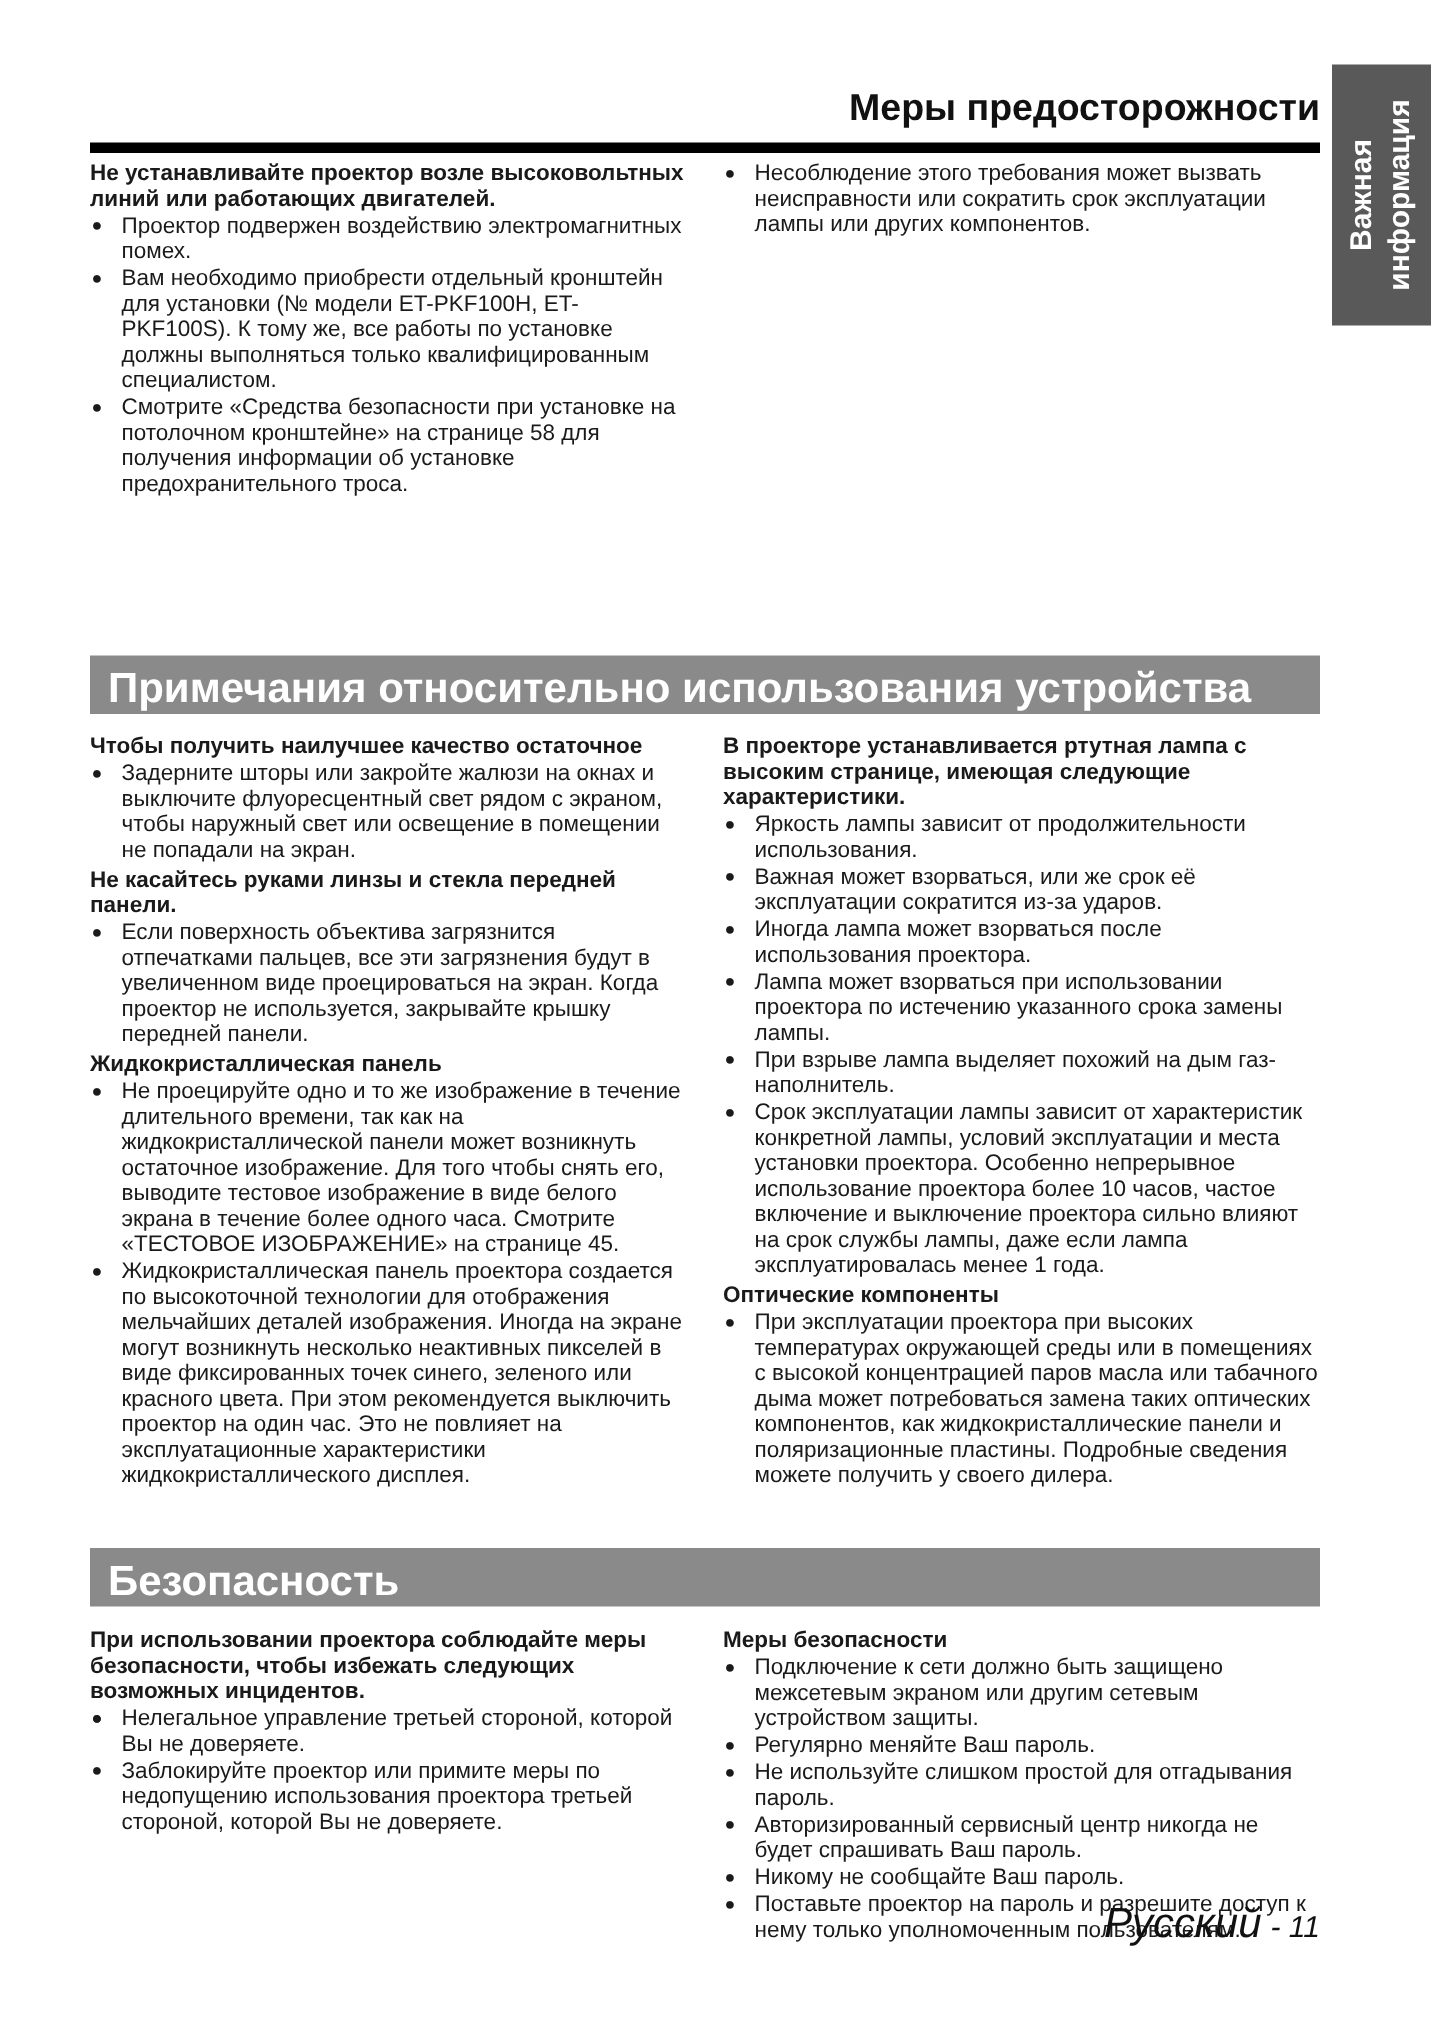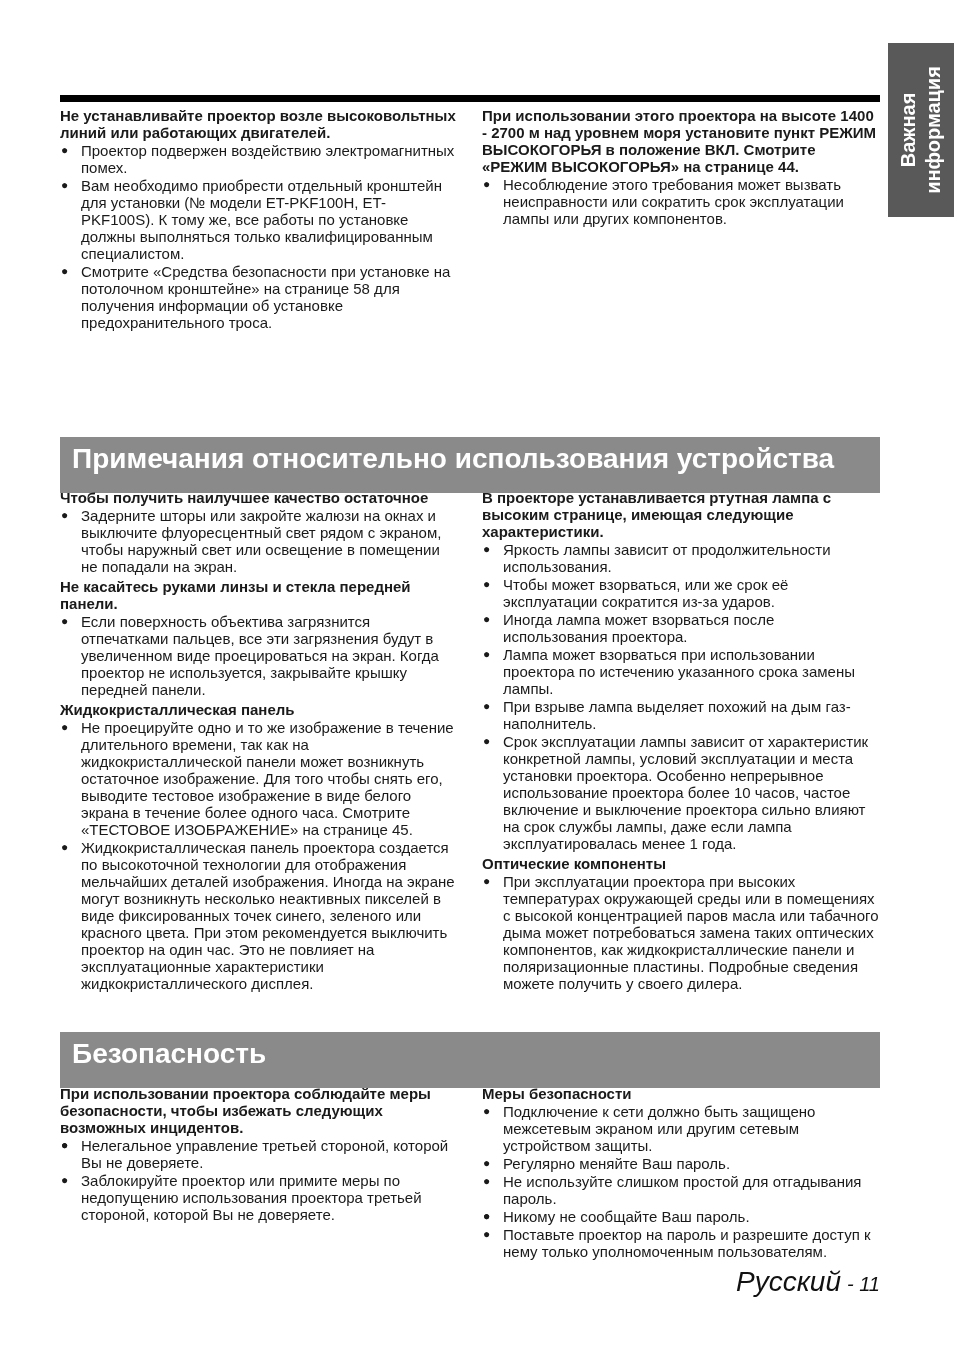--- a/index.html
+++ b/index.html
@@ -37,75 +37,75 @@
   .col{width:398px;flex:0 0 398px;}
   .h{font-weight:700;margin:3px 0 1px 0;}
   .h:first-child{margin-top:0;}
   .li{position:relative;padding-left:21px;margin:0 0 1px 0;}
   .li .b{
     position:absolute;left:1px;top:0;
     font-size:12px;line-height:17px;
   }
   .bar{
     position:absolute;left:60px;width:808px;height:34px;
-    padding:5px 0 17px 12px;
+    padding:5px 0 0 12px;
     background:var(--section-bar,#8a8a8a);
     color:#fff;font-size:28px;line-height:34px;font-weight:700;
     white-space:nowrap;overflow:hidden;
   }
   .footer{
     position:absolute;top:1266px;right:74px;
     font-style:italic;color:#111;white-space:nowrap;
   }
   .footer .lang{font-size:28px;line-height:32px;}
   .footer .pnum{font-size:20px;line-height:32px;margin-left:6px;}
 </style>
 </head>
 <body>
 
 <div class="page">
 
+  <div class="page-title">Меры предосторожности</div>
   <div class="rule"></div>
 
   <div class="tab">
     <div class="tab-inner">
       <span>Важная</span>
       <span>информация</span>
     </div>
   </div>
 
   <div class="sec" style="top:107px">
     <div class="col">
       <p class="h">Не устанавливайте проектор возле высоковольтных линий или работающих двигателей.</p>
       <div class="li"><span class="b">●</span><span>Проектор подвержен воздействию электромагнитных помех.</span></div>
       <div class="li"><span class="b">●</span><span>Вам необходимо приобрести отдельный кронштейн для установки (№ модели ET-PKF100H, ET-PKF100S). К тому же, все работы по установке должны выполняться только квалифицированным специалистом.</span></div>
       <div class="li"><span class="b">●</span><span>Смотрите «Средства безопасности при установке на потолочном кронштейне» на странице 58 для получения информации об установке предохранительного троса.</span></div>
     </div>
     <div class="col">
-      <p class="h">При использовании этого проектора на высоте 1400 - 2700 м над уровнем моря установите пункт РЕЖИМ ВЫСОКОГОРЬЯ в положение ВКЛ. Смотрите «РЕЖИМ ВЫСОКОГОРЬЯ» на странице 44.</p>
       <div class="li"><span class="b">●</span><span>Несоблюдение этого требования может вызвать неисправности или сократить срок эксплуатации лампы или других компонентов.</span></div>
     </div>
   </div>
 
   <div class="bar" style="top:437px">Примечания относительно использования устройства</div>
 
   <div class="sec" style="top:489px">
     <div class="col">
       <p class="h">Чтобы получить наилучшее качество остаточное</p>
       <div class="li"><span class="b">●</span><span>Задерните шторы или закройте жалюзи на окнах и выключите флуоресцентный свет рядом с экраном, чтобы наружный свет или освещение в помещении не попадали на экран.</span></div>
       <p class="h">Не касайтесь руками линзы и стекла передней панели.</p>
       <div class="li"><span class="b">●</span><span>Если поверхность объектива загрязнится отпечатками пальцев, все эти загрязнения будут в увеличенном виде проецироваться на экран. Когда проектор не используется, закрывайте крышку передней панели.</span></div>
       <p class="h">Жидкокристаллическая панель</p>
       <div class="li"><span class="b">●</span><span>Не проецируйте одно и то же изображение в течение длительного времени, так как на жидкокристаллической панели может возникнуть остаточное изображение. Для того чтобы снять его, выводите тестовое изображение в виде белого экрана в течение более одного часа. Смотрите «ТЕСТОВОЕ ИЗОБРАЖЕНИЕ» на странице 45.</span></div>
       <div class="li"><span class="b">●</span><span>Жидкокристаллическая панель проектора создается по высокоточной технологии для отображения мельчайших деталей изображения. Иногда на экране могут возникнуть несколько неактивных пикселей в виде фиксированных точек синего, зеленого или красного цвета. При этом рекомендуется выключить проектор на один час. Это не повлияет на эксплуатационные характеристики жидкокристаллического дисплея.</span></div>
     </div>
     <div class="col">
       <p class="h">В проекторе устанавливается ртутная лампа с высоким странице, имеющая следующие характеристики.</p>
       <div class="li"><span class="b">●</span><span>Яркость лампы зависит от продолжительности использования.</span></div>
-      <div class="li"><span class="b">●</span><span>Чтобы может взорваться, или же срок её эксплуатации сократится из-за ударов.</span></div>
+      <div class="li"><span class="b">●</span><span>Важная может взорваться, или же срок её эксплуатации сократится из-за ударов.</span></div>
       <div class="li"><span class="b">●</span><span>Иногда лампа может взорваться после использования проектора.</span></div>
       <div class="li"><span class="b">●</span><span>Лампа может взорваться при использовании проектора по истечению указанного срока замены лампы.</span></div>
       <div class="li"><span class="b">●</span><span>При взрыве лампа выделяет похожий на дым газ-наполнитель.</span></div>
       <div class="li"><span class="b">●</span><span>Срок эксплуатации лампы зависит от характеристик конкретной лампы, условий эксплуатации и места установки проектора. Особенно непрерывное использование проектора более 10 часов, частое включение и выключение проектора сильно влияют на срок службы лампы, даже если лампа эксплуатировалась менее 1 года.</span></div>
       <p class="h">Оптические компоненты</p>
       <div class="li"><span class="b">●</span><span>При эксплуатации проектора при высоких температурах окружающей среды или в помещениях с высокой концентрацией паров масла или табачного дыма может потребоваться замена таких оптических компонентов, как жидкокристаллические панели и поляризационные пластины. Подробные сведения можете получить у своего дилера.</span></div>
     </div>
   </div>
 
   <div class="bar" style="top:1032px">Безопасность</div>
@@ -115,21 +115,21 @@
       <p class="h">При использовании проектора соблюдайте меры безопасности, чтобы избежать следующих возможных инцидентов.</p>
       <div class="li"><span class="b">●</span></div>
       <div class="li"><span class="b">●</span><span>Нелегальное управление третьей стороной, которой Вы не доверяете.</span></div>
       <div class="li"><span class="b">●</span><span>Заблокируйте проектор или примите меры по недопущению использования проектора третьей стороной, которой Вы не доверяете.</span></div>
     </div>
     <div class="col">
       <p class="h">Меры безопасности</p>
       <div class="li"><span class="b">●</span><span>Подключение к сети должно быть защищено межсетевым экраном или другим сетевым устройством защиты.</span></div>
       <div class="li"><span class="b">●</span><span>Регулярно меняйте Ваш пароль.</span></div>
       <div class="li"><span class="b">●</span><span>Не используйте слишком простой для отгадывания пароль.</span></div>
-      <div class="li"><span class="b">●</span></div>
+      <div class="li"><span class="b">●</span><span>Авторизированный сервисный центр никогда не будет спрашивать Ваш пароль.</span></div>
       <div class="li"><span class="b">●</span><span>Никому не сообщайте Ваш пароль.</span></div>
       <div class="li"><span class="b">●</span><span>Поставьте проектор на пароль и разрешите доступ к нему только уполномоченным пользователям.</span></div>
     </div>
   </div>
 
   <div class="footer">
     <span class="lang">Русский</span><span class="pnum">- 11</span>
   </div>
 
 </div>

